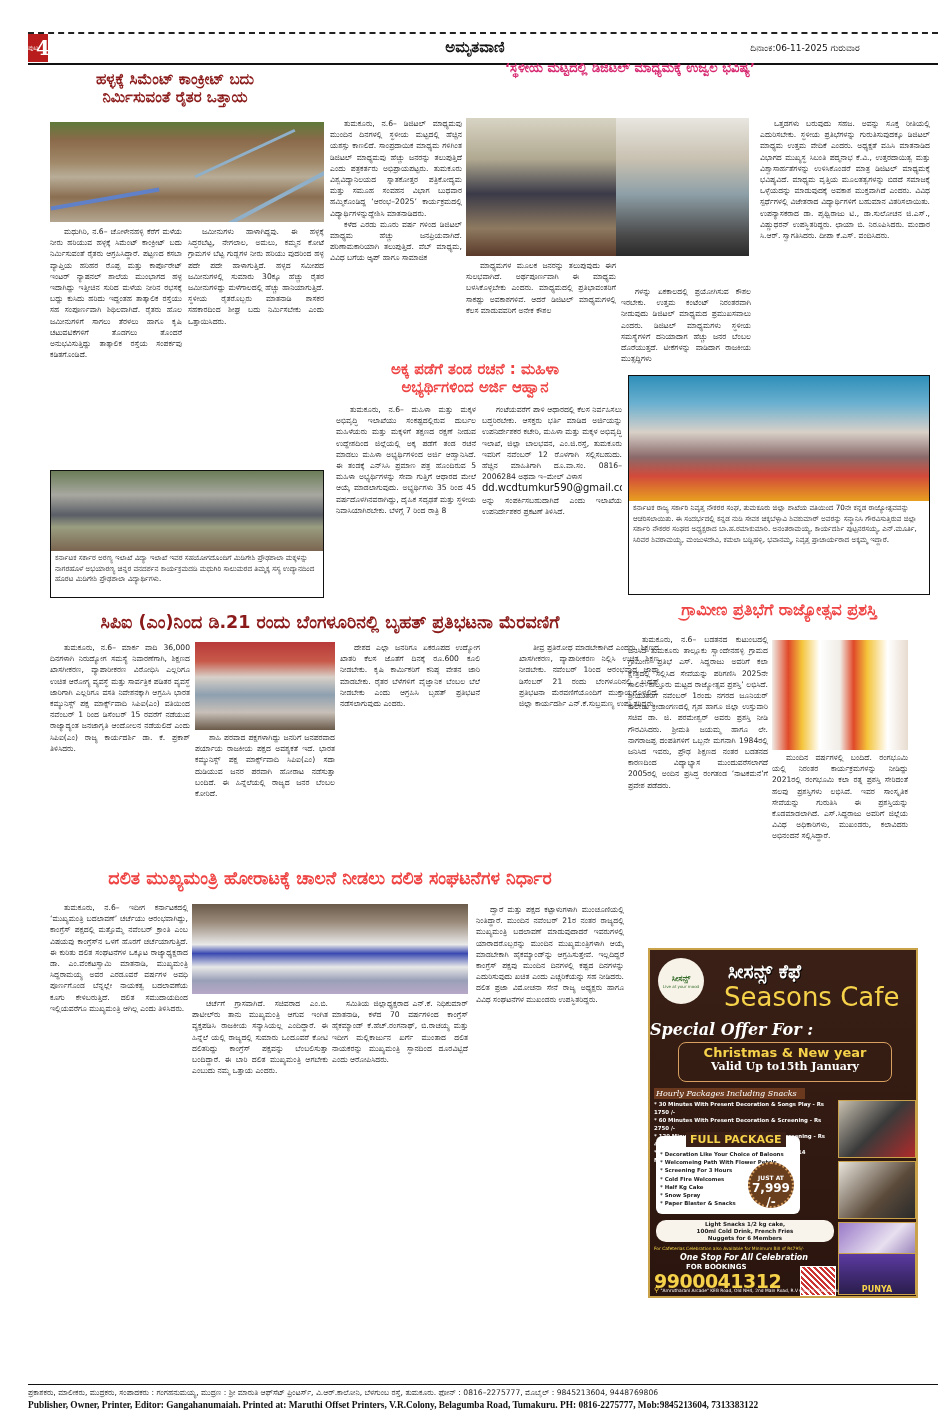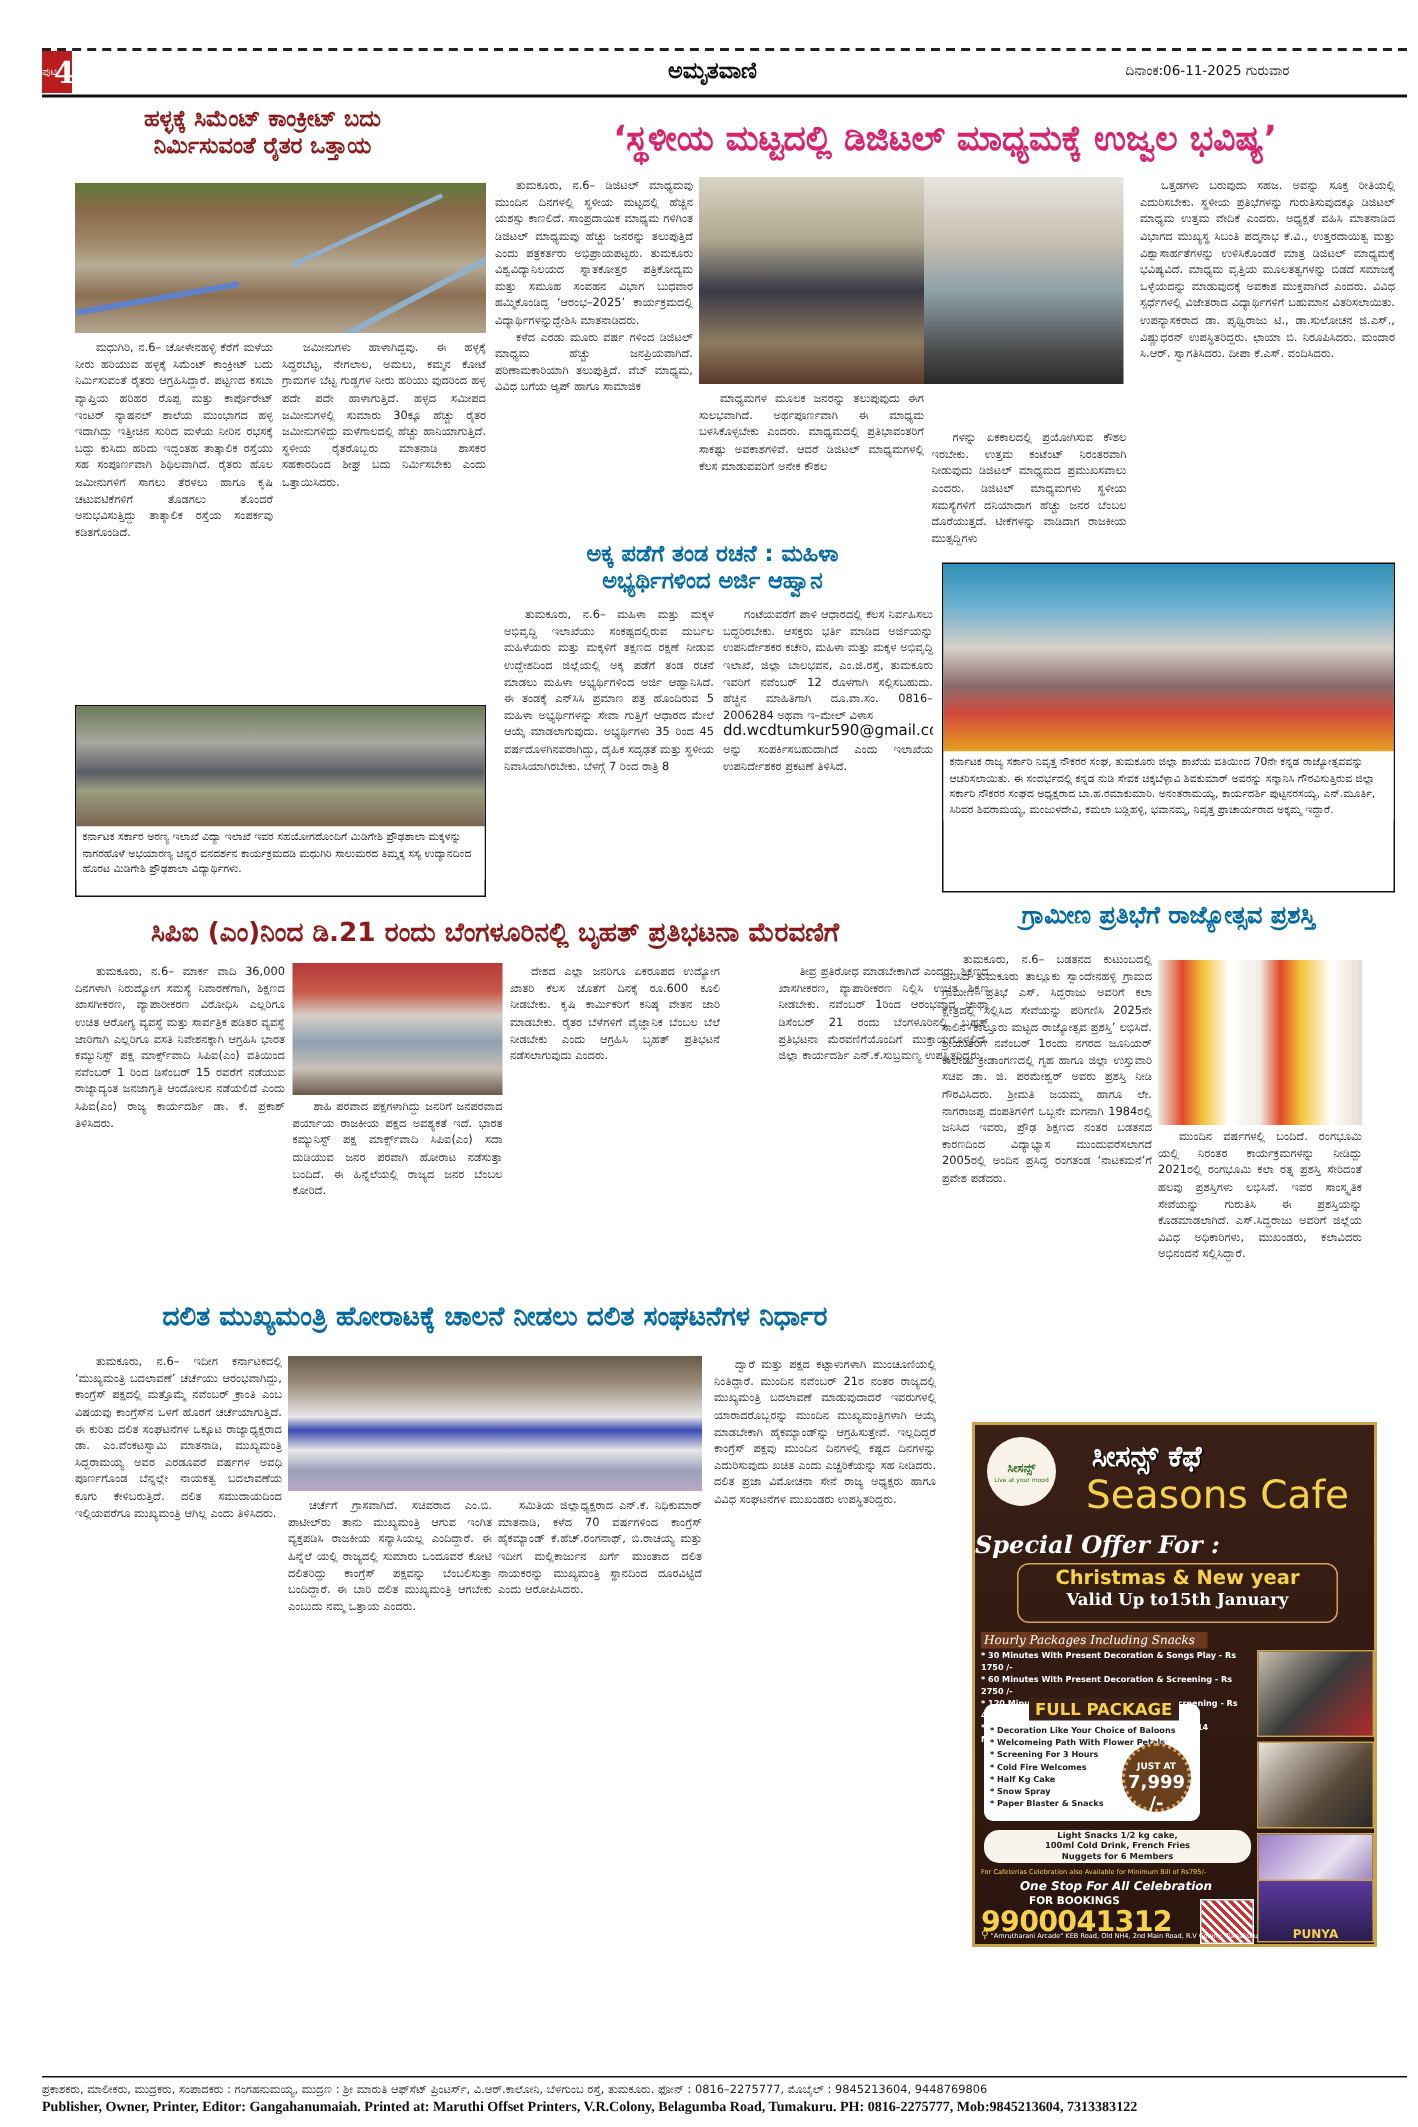--- a/index.html
+++ b/index.html
@@ -9,21 +9,21 @@
   .dash-top { left: 28px; top: 32px; width: 910px; border-top: 2px dashed #222; }
   .masthead-rule { left: 28px; top: 63px; width: 910px; border-top: 2px solid #111; }
   .page-box { left: 28px; top: 34px; width: 20px; height: 28px; background: #b91c1c; color: #fff; display: flex; align-items: center; }
   .page-box .lbl { font-size: 7px; line-height: 7px; width: 8px; text-align: center; }
   .page-box .num { font-family: "DejaVu Serif", serif; font-weight: bold; font-size: 20px; }
   .paper-name { left: 400px; top: 38px; width: 150px; text-align: center; font-weight: bold; font-size: 15px; }
   .date { left: 690px; top: 43px; width: 230px; font-size: 9px; text-align: center; }
   .head { font-weight: bold; text-align: center; line-height: 1.2; }
   .maroon { color: #8b1a1a; }
   .pink { color: #d6246e; }
-  .navy { color: #0369a1; text-align: center; }
+  .navy { color: #ef4444; text-align: center; }
   .body-text { font-size: 7.6px; line-height: 11.2px; color: #222; text-align: justify; overflow: hidden; }
   .body-text p { text-indent: 14px; }
   .photo { overflow: hidden; }
   .caption { font-size: 7.6px; line-height: 11px; padding: 2px 4px; background: #fff; border: 1.5px solid #111; border-top: none; }
   .photo-box { border: 1.5px solid #111; }
   
   .ad { left: 648px; top: 948px; width: 270px; height: 350px; background: linear-gradient(#3a2016, #2a150e); border: 2px solid #c9a24a; color: #fff; overflow: hidden; }
   .ad .logo { position: absolute; left: 8px; top: 8px; width: 46px; height: 46px; border-radius: 50%; background: #f7f3e8; color: #356c2a; font-size: 6px; display: flex; align-items: center; justify-content: center; text-align: center; }
   .ad .kn { position: absolute; left: 78px; top: 10px; font-size: 19px; font-weight: bold; color: #fff; text-shadow: 1px 1px 0 #000; }
   .ad .brand { position: absolute; left: 74px; top: 32px; font-size: 26px; color: #f6d24a; font-family: "DejaVu Sans", sans-serif; }
@@ -77,21 +77,21 @@
     <p>ಮಧುಗಿರಿ, ನ.6– ಚೋಳೇನಹಳ್ಳಿ ಕೆರೆಗೆ ಮಳೆಯ ನೀರು ಹರಿಯುವ ಹಳ್ಳಕ್ಕೆ ಸಿಮೆಂಟ್ ಕಾಂಕ್ರೀಟ್ ಬದು ನಿರ್ಮಿಸುವಂತೆ ರೈತರು ಆಗ್ರಹಿಸಿದ್ದಾರೆ. ಪಟ್ಟಣದ ಕಸಬಾ ವ್ಯಾಪ್ತಿಯ ಹರಿಹರ ರೊಪ್ಪ ಮತ್ತು ಕಾರ್ಪೊರೇಟ್ ಇಂಟರ್ ನ್ಯಾಷನಲ್ ಶಾಲೆಯ ಮುಂಭಾಗದ ಹಳ್ಳ ಇದಾಗಿದ್ದು ಇತ್ತೀಚಿನ ಸುರಿದ ಮಳೆಯ ನೀರಿನ ರಭಸಕ್ಕೆ ಬದ್ದು ಕುಸಿದು ಹರಿದು ಇದ್ದಂತಹ ತಾತ್ಕಾಲಿಕ ರಸ್ತೆಯು ಸಹ ಸಂಪೂರ್ಣವಾಗಿ ಶಿಥಿಲವಾಗಿದೆ. ರೈತರು ಹೊಲ ಜಮೀನುಗಳಿಗೆ ಸಾಗಲು ತೆರಳಲು ಹಾಗೂ ಕೃಷಿ ಚಟುವಟಿಕೆಗಳಿಗೆ ತೊಡಗಲು ತೊಂದರೆ ಅನುಭವಿಸುತ್ತಿದ್ದು ತಾತ್ಕಾಲಿಕ ರಸ್ತೆಯ ಸಂಪರ್ಕವು ಕಡಿತಗೊಂಡಿದೆ.</p>
   </div>
 <div class="abs body-text" style="left:188px;top:226px;width:136px;height:240px;">
     <p>ಜಮೀನುಗಳು ಹಾಳಾಗಿದ್ದವು. ಈ ಹಳ್ಳಕ್ಕೆ ಸಿದ್ಧರಬೆಟ್ಟ, ನೇಗಲಾಲ, ಅಮಲು, ಕಮ್ಮನ ಕೋಟೆ ಗ್ರಾಮಗಳ ಬೆಟ್ಟ ಗುಡ್ಡಗಳ ನೀರು ಹರಿಯು ವುದರಿಂದ ಹಳ್ಳ ಪದೇ ಪದೇ ಹಾಳಾಗುತ್ತಿದೆ. ಹಳ್ಳದ ಸಮೀಪದ ಜಮೀನುಗಳಲ್ಲಿ ಸುಮಾರು 30ಕ್ಕೂ ಹೆಚ್ಚು ರೈತರ ಜಮೀನುಗಳಿದ್ದು ಮಳೆಗಾಲದಲ್ಲಿ ಹೆಚ್ಚು ಹಾನಿಯಾಗುತ್ತಿದೆ. ಸ್ಥಳೀಯ ರೈತರೊಬ್ಬರು ಮಾತನಾಡಿ ಶಾಸಕರ ಸಹಕಾರದಿಂದ ಶೀಘ್ರ ಬದು ನಿರ್ಮಿಸಬೇಕು ಎಂದು ಒತ್ತಾಯಿಸಿದರು.</p>
   </div>
 <div class="abs photo-box" style="left:50px;top:470px;width:274px;height:128px;">
   <div class="photo" style="height:80px;background:linear-gradient(180deg,#6b7d58 0%,#a8a8a0 30%,#5a5e66 55%,#9a9e80 70%,#7a6550 100%);"></div>
   <div class="caption" style="border:none;font-size:7.2px;line-height:10.5px;">ಕರ್ನಾಟಕ ಸರ್ಕಾರ ಅರಣ್ಯ ಇಲಾಖೆ ವಿದ್ಯಾ ಇಲಾಖೆ ಇವರ ಸಹಯೋಗದೊಂದಿಗೆ ಮಿಡಿಗೇಶಿ ಪ್ರೌಢಶಾಲಾ ಮಕ್ಕಳನ್ನು ನಾಗರಹೊಳೆ ಅಭಯಾರಣ್ಯ ಚಿನ್ನರ ವನದರ್ಶನ ಕಾರ್ಯಕ್ರಮದಡಿ ಮಧುಗಿರಿ ಸಾಲುಮರದ ತಿಮ್ಮಕ್ಕ ಸಸ್ಯ ಉದ್ಯಾನದಿಂದ ಹೊರಟ ಮಿಡಿಗೇಶಿ ಪ್ರೌಢಶಾಲಾ ವಿದ್ಯಾರ್ಥಿಗಳು.</div>
 </div>
 
-<div class="abs head pink" style="left:330px;top:80px;width:600px;font-size:23px;">‘ಸ್ಥಳೀಯ ಮಟ್ಟದಲ್ಲಿ ಡಿಜಿಟಲ್ ಮಾಧ್ಯಮಕ್ಕೆ ಉಜ್ವಲ ಭವಿಷ್ಯ’</div>
+<div class="abs head pink" style="left:330px;top:60px;width:600px;font-size:13px;">‘ಸ್ಥಳೀಯ ಮಟ್ಟದಲ್ಲಿ ಡಿಜಿಟಲ್ ಮಾಧ್ಯಮಕ್ಕೆ ಉಜ್ವಲ ಭವಿಷ್ಯ’</div>
 <div class="abs body-text" style="left:330px;top:118px;width:132px;height:232px;">
   <p>ತುಮಕೂರು, ನ.6– ಡಿಜಿಟಲ್ ಮಾಧ್ಯಮವು ಮುಂದಿನ ದಿನಗಳಲ್ಲಿ ಸ್ಥಳೀಯ ಮಟ್ಟದಲ್ಲಿ ಹೆಚ್ಚಿನ ಯಶಸ್ಸು ಕಾಣಲಿದೆ. ಸಾಂಪ್ರದಾಯಿಕ ಮಾಧ್ಯಮ ಗಳಿಗಿಂತ ಡಿಜಿಟಲ್ ಮಾಧ್ಯಮವು ಹೆಚ್ಚು ಜನರನ್ನು ತಲುಪುತ್ತಿದೆ ಎಂದು ಪತ್ರಕರ್ತರು ಅಭಿಪ್ರಾಯಪಟ್ಟರು. ತುಮಕೂರು ವಿಶ್ವವಿದ್ಯಾನಿಲಯದ ಸ್ನಾತಕೋತ್ತರ ಪತ್ರಿಕೋದ್ಯಮ ಮತ್ತು ಸಮೂಹ ಸಂವಹನ ವಿಭಾಗ ಬುಧವಾರ ಹಮ್ಮಿಕೊಂಡಿದ್ದ ‘ಆರಂಭ–2025’ ಕಾರ್ಯಕ್ರಮದಲ್ಲಿ ವಿದ್ಯಾರ್ಥಿಗಳನ್ನುದ್ದೇಶಿಸಿ ಮಾತನಾಡಿದರು.</p>
   <p>ಕಳೆದ ಎರಡು ಮೂರು ವರ್ಷ ಗಳಿಂದ ಡಿಜಿಟಲ್ ಮಾಧ್ಯಮ ಹೆಚ್ಚು ಜನಪ್ರಿಯವಾಗಿದೆ. ಪರಿಣಾಮಕಾರಿಯಾಗಿ ತಲುಪುತ್ತಿದೆ. ವೆಬ್ ಮಾಧ್ಯಮ, ವಿವಿಧ ಬಗೆಯ ಆ್ಯಪ್ ಹಾಗೂ ಸಾಮಾಜಿಕ</p>
 </div>
 <div class="abs photo" style="left:466px;top:118px;width:150px;height:138px;background:linear-gradient(180deg,#d8d4c4 0%,#b0a890 30%,#3a3a48 55%,#8e7a60 80%,#5a3a2a 100%);"></div>
 <div class="abs photo" style="left:616px;top:118px;width:133px;height:138px;background:linear-gradient(180deg,#e8e6e0 0%,#c8c0b0 30%,#8ea0a8 55%,#4a4a4a 85%,#2a2a2a 100%);"></div>
 <div class="abs body-text" style="left:466px;top:260px;width:150px;height:90px;">
     <p>ಮಾಧ್ಯಮಗಳ ಮೂಲಕ ಜನರನ್ನು ತಲುಪುವುದು ಈಗ ಸುಲಭವಾಗಿದೆ. ಅರ್ಥಪೂರ್ಣವಾಗಿ ಈ ಮಾಧ್ಯಮ ಬಳಸಿಕೊಳ್ಳಬೇಕು ಎಂದರು. ಮಾಧ್ಯಮದಲ್ಲಿ ಪ್ರತಿಭಾವಂತರಿಗೆ ಸಾಕಷ್ಟು ಅವಕಾಶಗಳಿವೆ. ಆದರೆ ಡಿಜಿಟಲ್ ಮಾಧ್ಯಮಗಳಲ್ಲಿ ಕೆಲಸ ಮಾಡುವವರಿಗೆ ಅನೇಕ ಕೌಶಲ</p>
   </div>
 <div class="abs body-text" style="left:621px;top:260px;width:130px;height:90px;margin-top:26px;">

